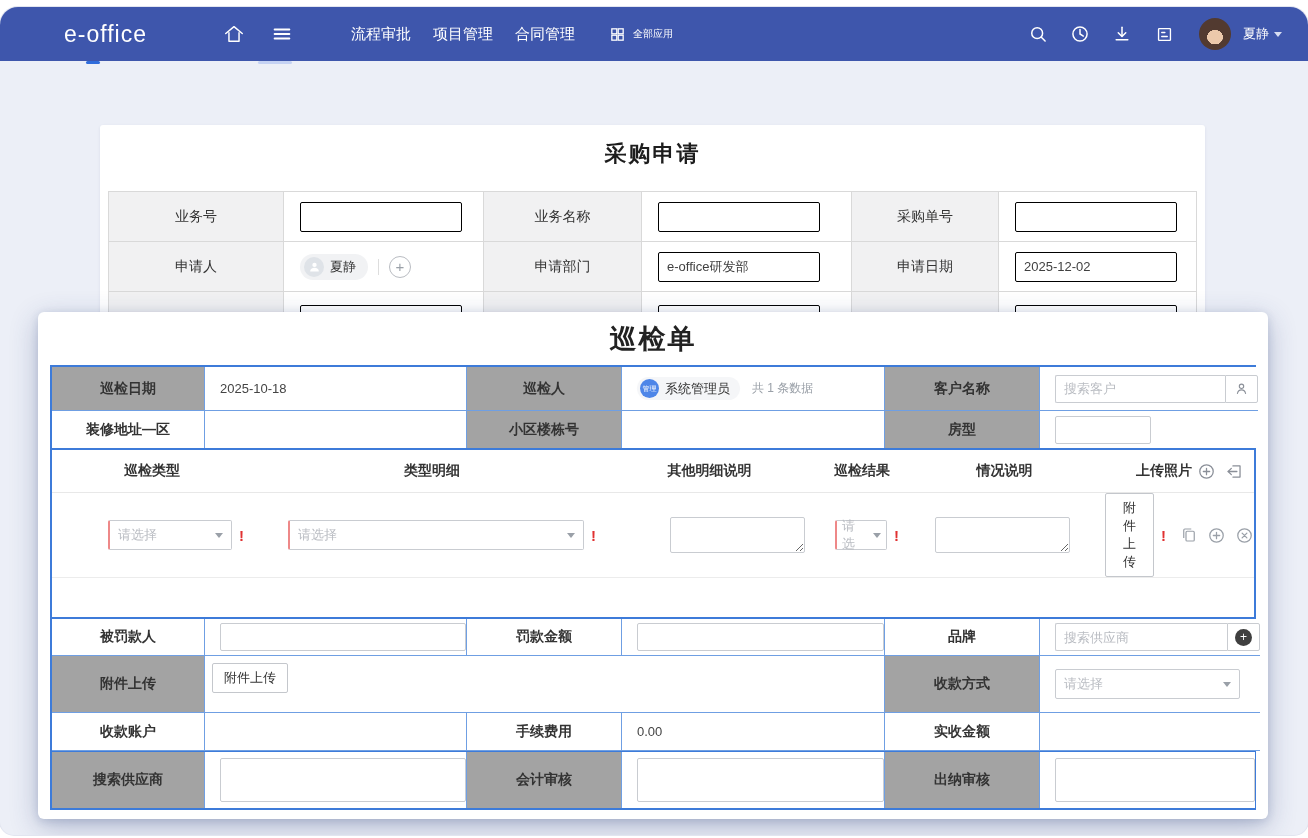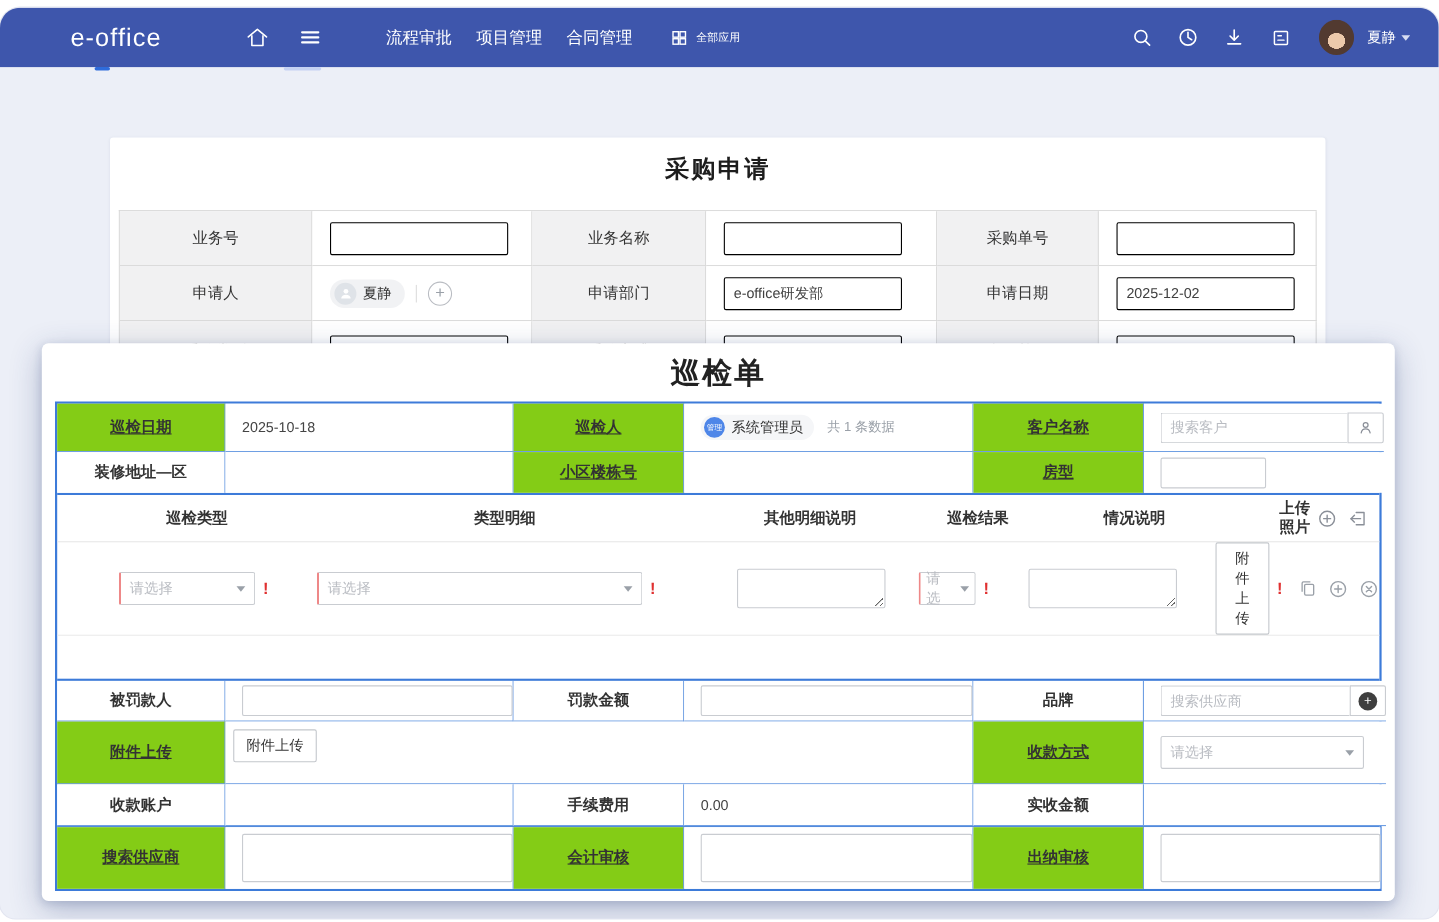--- a/index.html
+++ b/index.html
@@ -51,40 +51,40 @@
 
 .modal { position:absolute; left:38px; top:251px; width:1230px; background:#fff; border-radius:6px; z-index:5;
   box-shadow:0 8px 28px rgba(40,60,120,.30), 0 2px 8px rgba(40,60,120,.16); padding:0 12px 9px 12px; }
 .m-title { text-align:center; font-family:"Liberation Serif","DejaVu Serif",serif; font-weight:600; font-size:27px; color:#222; padding:9px 0 8px 0; letter-spacing:2px; }
 .m-table { border:2px solid #3d7bd9; }
 .m-grid { display:grid; grid-template-columns:153px 262px 155px 263px 155px 1fr; }
 .m-grid > div { border-right:1px solid #6f9fe3; border-bottom:1px solid #6f9fe3; display:flex; align-items:center; background:#fff; }
 .m-grid > div.nr { border-right:none; }
 .m-grid > div.nb { border-bottom:none; }
 .m-label { justify-content:center; font-size:14px; font-weight:700; color:#333; }
-.m-label.blue { background:#84cc16;text-decoration:underline; }
+.m-label.blue { background:#a3a3a3; }
 .m-value { padding-left:15px; font-size:13px; color:#444; }
 .r44 { min-height:44px; } .r37 { min-height:37px; } .r38 { min-height:38px; }
 .r57 { min-height:57px; } .r56 { min-height:56px; }
 
 .m-input { height:28px; border:1px solid #c9ccd1; border-radius:2px; font:13px "Liberation Sans","DejaVu Sans",sans-serif; color:#333; padding:0 8px; outline:none; background:#fff; }
 .m-input::placeholder, .p-input::placeholder { color:#b9bcc2; }
 .input-group { display:flex; align-items:stretch; }
 .input-group .m-input { border-right:none; border-radius:2px 0 0 2px; }
 .group-btn { width:33px; border:1px solid #c9ccd1; border-radius:0 2px 2px 0; background:#fff; display:flex; align-items:center; justify-content:center; color:#8a8f98; cursor:pointer; }
 .dark-dot { width:17px; height:17px; border-radius:50%; background:#3f3f3f; color:#fff; display:flex; align-items:center; justify-content:center; font-size:12px; line-height:1; }
 
 .i-chip { display:flex; align-items:center; gap:6px; background:#f5f6f8; border-radius:13px; padding:2px 10px 2px 3px; font-size:13px; color:#333; }
 .i-chip-avatar { width:19px; height:19px; border-radius:50%; background:#4e86e8; color:#fff; font-size:7px; display:flex; align-items:center; justify-content:center; }
 .count-text { color:#9aa0a8; font-size:12px; margin-left:12px; }
 
 
 .detail { border-top:2px solid #3d7bd9; border-bottom:2px solid #3d7bd9; }
 .d-grid { display:grid; grid-template-columns:200px 360px 195px 110px 175px 1fr; }
-.d-head { border-bottom:1px solid #e8e8e8;padding-left:27px; }
+.d-head { border-bottom:1px solid #e8e8e8; }
 .d-head > div { min-height:42px; display:flex; align-items:center; justify-content:center; font-size:14px; font-weight:700; color:#333; }
 .d-head .last { justify-content:flex-start; padding:0 10px 0 44px; }
 .d-head .spacer { flex:1; }
 .head-icons { display:flex; gap:9px; color:#8a8f98; }
 .head-icons span { cursor:pointer; display:inline-flex; }
 .d-row > div { min-height:52px; display:flex; align-items:center; }
 .gap-row { height:40px; border-top:1px solid #ececec; }
 
 .select { height:30px; border:1px solid #c9ccd1; border-radius:2px; background:#fff; display:flex; align-items:center; justify-content:space-between; padding:0 8px; font-size:13px; color:#b9bcc2; cursor:pointer; }
 .select.req { border-left:2px solid #e88; }

